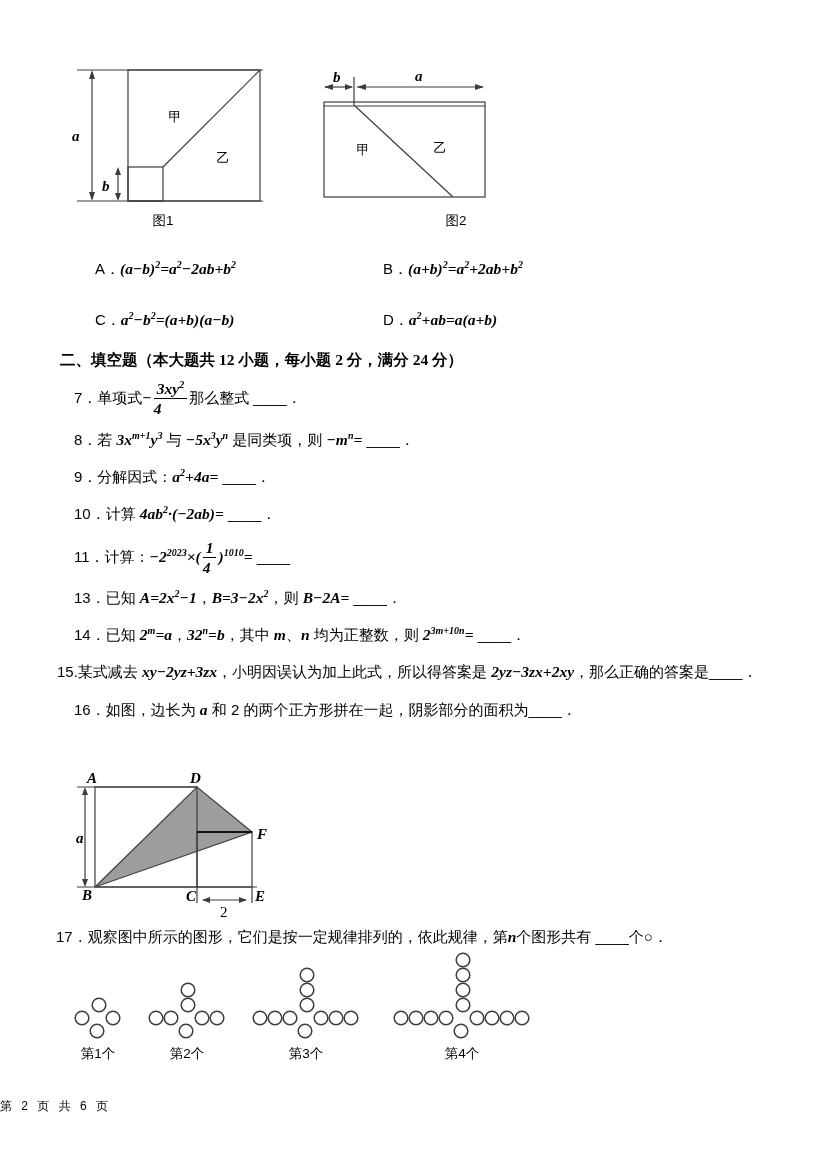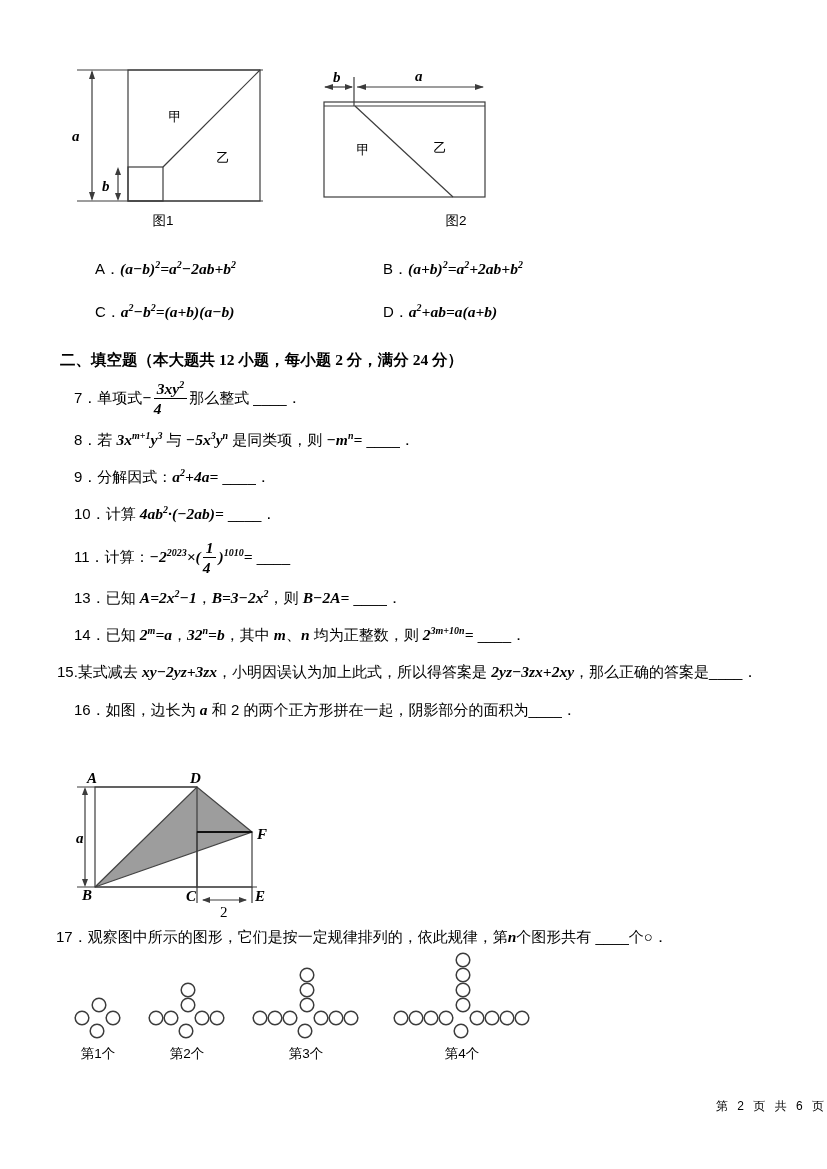--- a/index.html
+++ b/index.html
@@ -11,21 +11,21 @@
   }
   svg text { font-family:"Liberation Serif", serif; }
   .fig-math { font-style:italic; font-weight:bold; font-size:15px; }
   .fig-cn { font-family:"Liberation Sans", sans-serif; font-size:13px; font-weight:normal; }
   .fig-caption { font-family:"Liberation Sans", sans-serif; font-size:13.5px; }
 
   .figures-row { position:absolute; top:62px; left:68px; display:flex; gap:55px; }
 
   .options {
     position:absolute; top:260px; left:95px;
-    display:grid; grid-template-columns:288px auto; row-gap:24px;
+    display:grid; grid-template-columns:288px auto; row-gap:32px;
     font-size:15px;
   }
   .option { white-space:nowrap; }
   .opt-label { font-family:"Liberation Sans", sans-serif; font-size:15px; }
 
   .section-header { position:absolute; top:350px; left:60px; font-size:15.5px; font-weight:bold;font-family:Liberation Serif, serif; }
 
   .questions { position:absolute; top:380px; left:74px; width:706px; font-size:15px; line-height:23px; }
   .question { margin-bottom:14px; white-space:nowrap; }
   .question.tall { margin-bottom:10px; }
@@ -36,21 +36,21 @@
   .c  { font-size:15px;margin-top:40px; }
   .frac { display:inline-block; vertical-align:middle; text-align:left; line-height:1.12; margin:0 2px; }
   .frac .fn { display:block; border-bottom:1.5px solid #000; padding:0 3px 1px; }
   .frac .fd { display:block; padding-top:1px; }
 
   .q17 { position:absolute; top:928px; left:56px; font-size:15px; white-space:nowrap; }
   .fig16-wrap { position:absolute; top:773px; left:76px; }
   .patterns-wrap { position:absolute; top:952px; left:60px; }
   .pattern-label { font-family:"Liberation Sans", sans-serif; font-size:13.5px; }
 
-  .footer { position:absolute; top:1098px; left:0; width:100%; text-align:right; font-size:12px; letter-spacing:3px; }
+  .footer { position:absolute; top:1098px; left:0; width:100%; text-align:left; font-size:12px; letter-spacing:3px; }
 </style>
 </head>
 <body>
 
 <div class="page">
 
   <div class="figures-row">
 
     <svg width="200" height="168" viewBox="0 0 200 168">
       <g stroke="#3c3c3c" stroke-width="1.2" fill="none">

